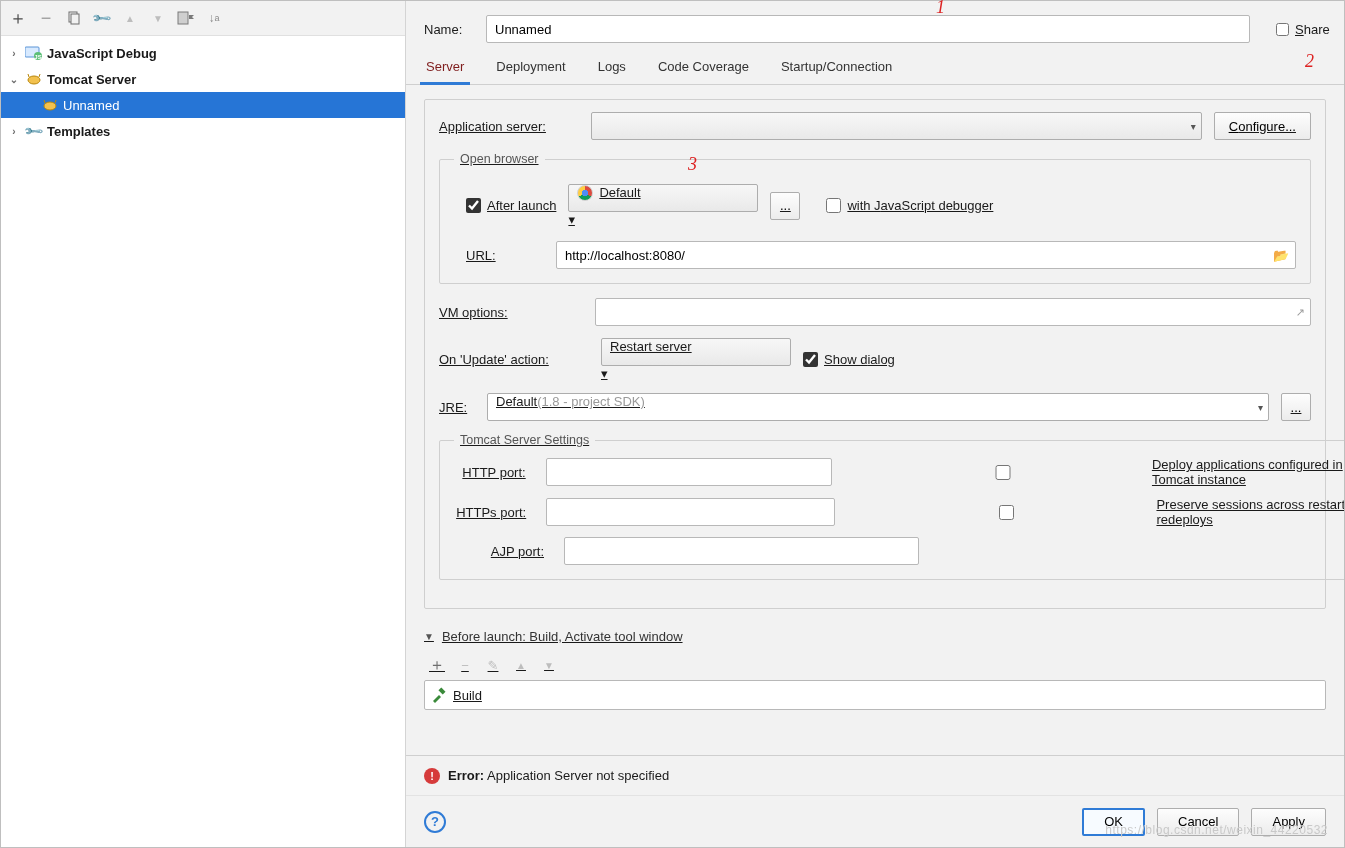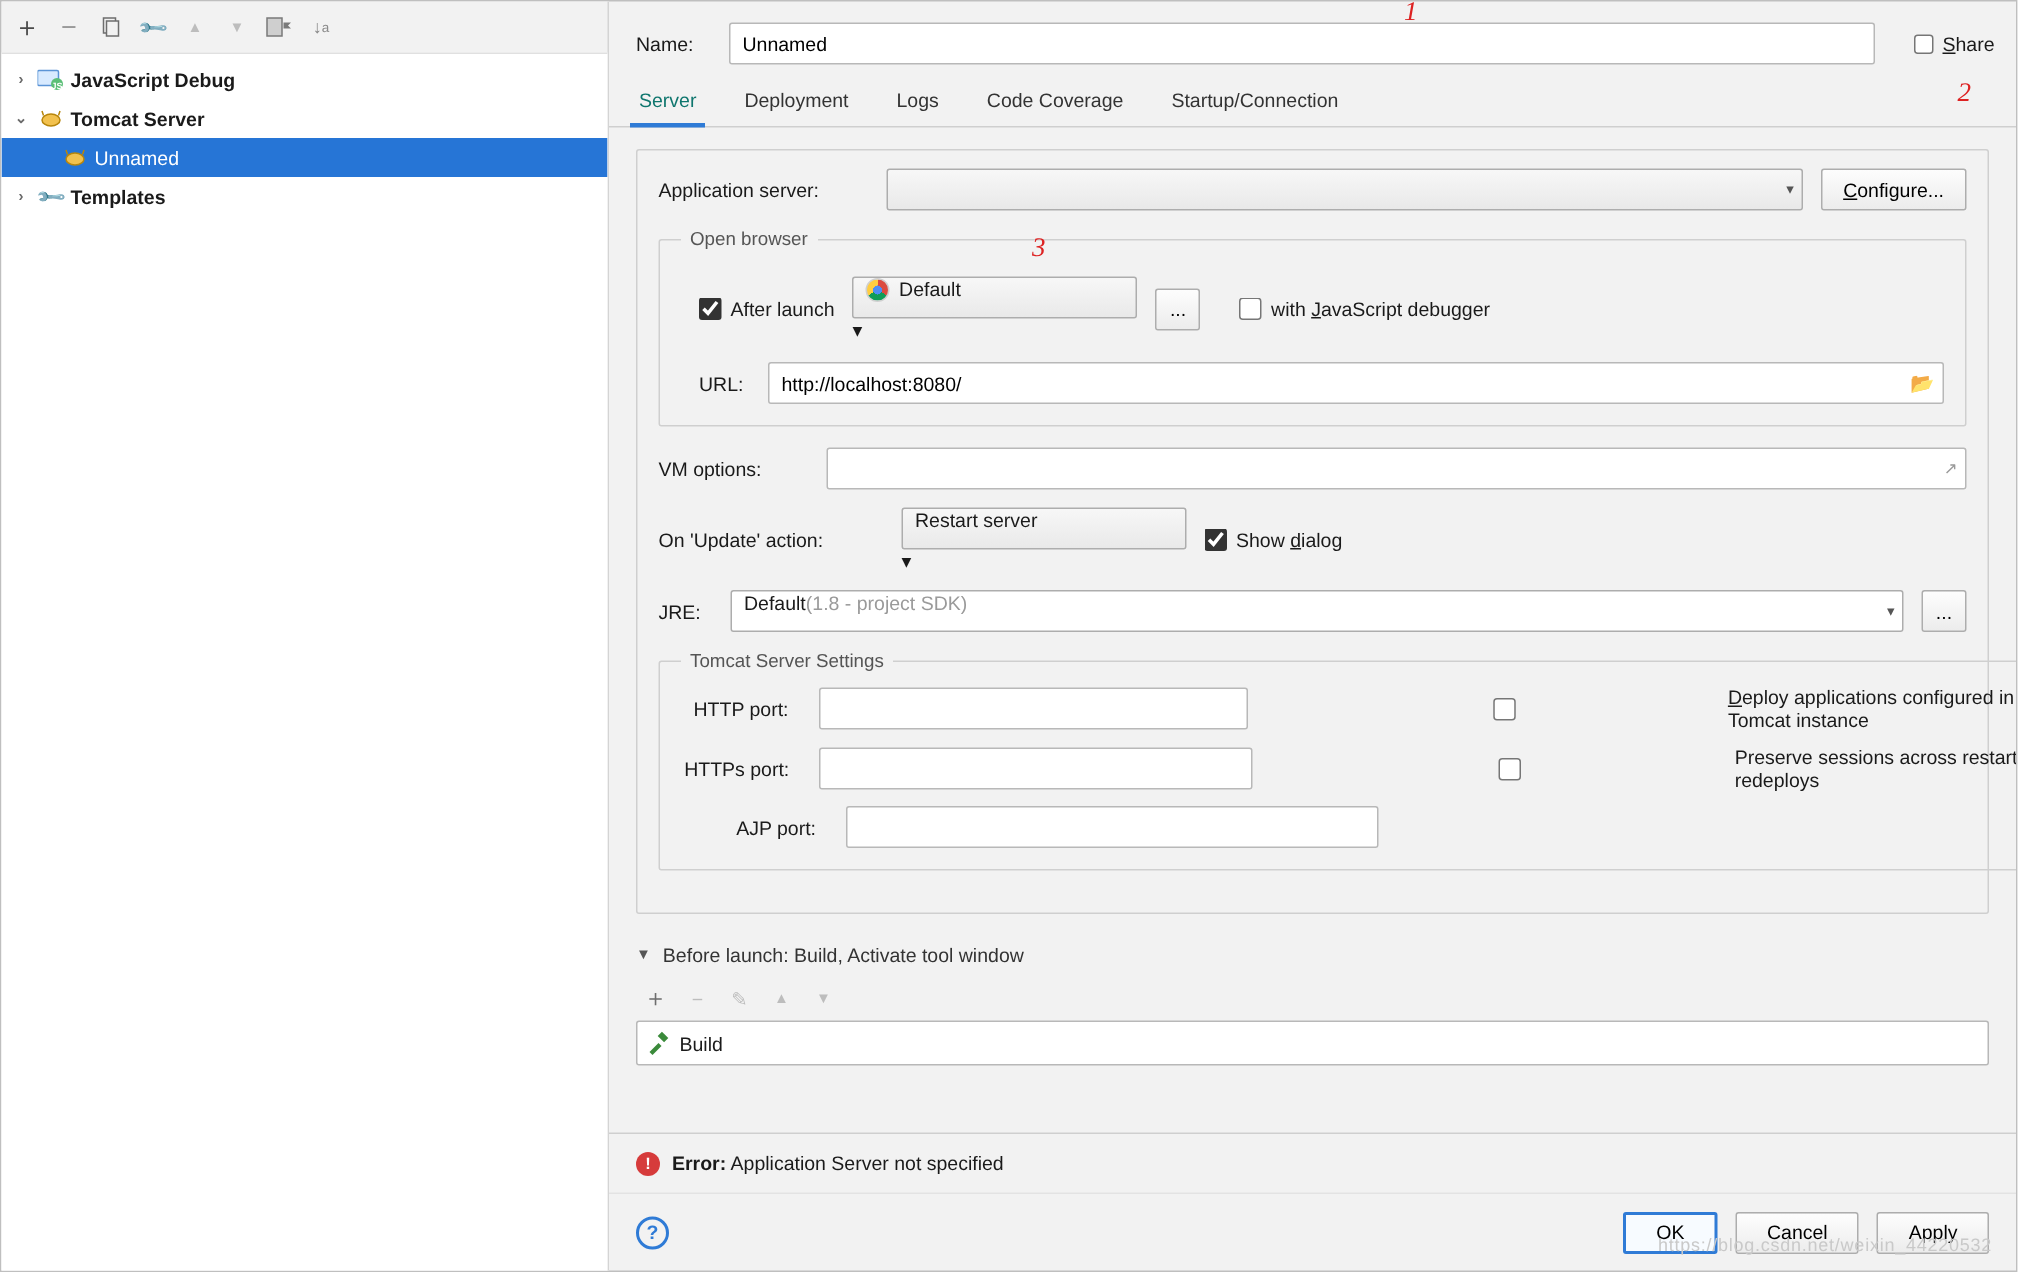--- a/index.html
+++ b/index.html
@@ -100,31 +100,32 @@
     border-bottom:1px solid #cfcfcf;
     height:34px; align-items:flex-end;
     position:relative;
   }
   .tab {
     padding: 8px 2px 10px 2px;
     color:#333;
     cursor:default;
     position:relative;
   }
-  .tab.active { color:#0f766e; }
+  .tab.active { color:#7f1d1d; }
   .tab.active::after {
     content:""; position:absolute; left:-4px; right:-4px; bottom:-1px;
     height:3px; background:#2f7bd6;
   }
 
   
   .form-panel {
     flex:1; overflow:auto;
     padding: 14px 18px 0 18px;
     position:relative;
+    text-decoration:underline;
   }
   .panel-box { border:1px solid #cfcfcf; padding:12px 14px 14px 14px; background:#f2f2f2; border-radius:2px; }
   .row { display:flex; align-items:center; gap:12px; margin-bottom:12px; }
   .row > label.lead { width:140px; }
   .combo { position:relative; flex:1; }
   .combo-box {
     border:1px solid #adadad; background:linear-gradient(#f7f7f7,#e9e9e9);
     height:28px; border-radius:2px;
     display:flex; padding:0 24px 0 8px;
   }
@@ -135,21 +136,21 @@
     display:inline-flex; align-items:center; justify-content:center;
     font:inherit; cursor:default;
   }
   .btn.small { padding:0; width:30px; }
   fieldset.group {
     border:1px solid #cfcfcf; border-radius:2px;
     padding:10px 14px 14px 14px; margin:0 0 14px 0;
   }
   fieldset.group > legend { padding:0 6px; color:#555; font-size:12.5px; }
   .sub-row { display:flex; align-items:center; gap:12px; margin-top:8px; }
-  .icon-input { position:relative; flex:1; }
+  .icon-input { position:relative; flex:1;margin-left:44px; }
   .icon-input input { width:100%; padding-right:30px; }
   .icon-input .trail-icon { position:absolute; right:6px; top:50%; transform:translateY(-50%); color:#b38a3a; }
   .expand-icon { position:absolute; right:6px; top:50%; transform:translateY(-50%); color:#9a9a9a; font-size:11px; }
 
   .select-fixed { position:relative; }
   .select-fixed .combo-box{ width:190px; }
 
   .jre-hint { color:#9a9a9a; }
 
   .ports-grid label { width:90px; display:inline-block; text-align:right; margin-right:10px;}

